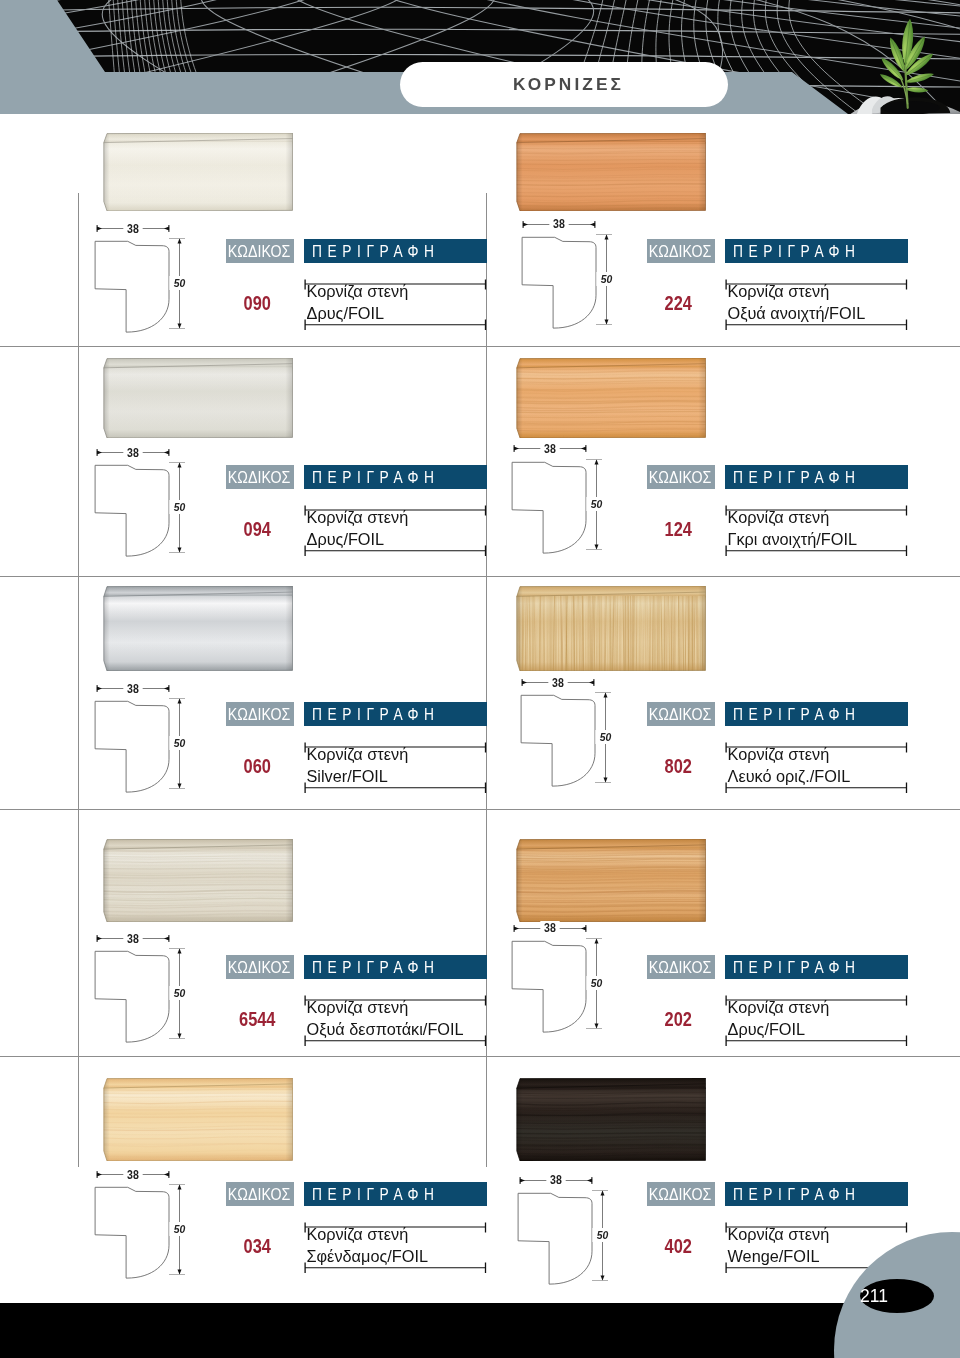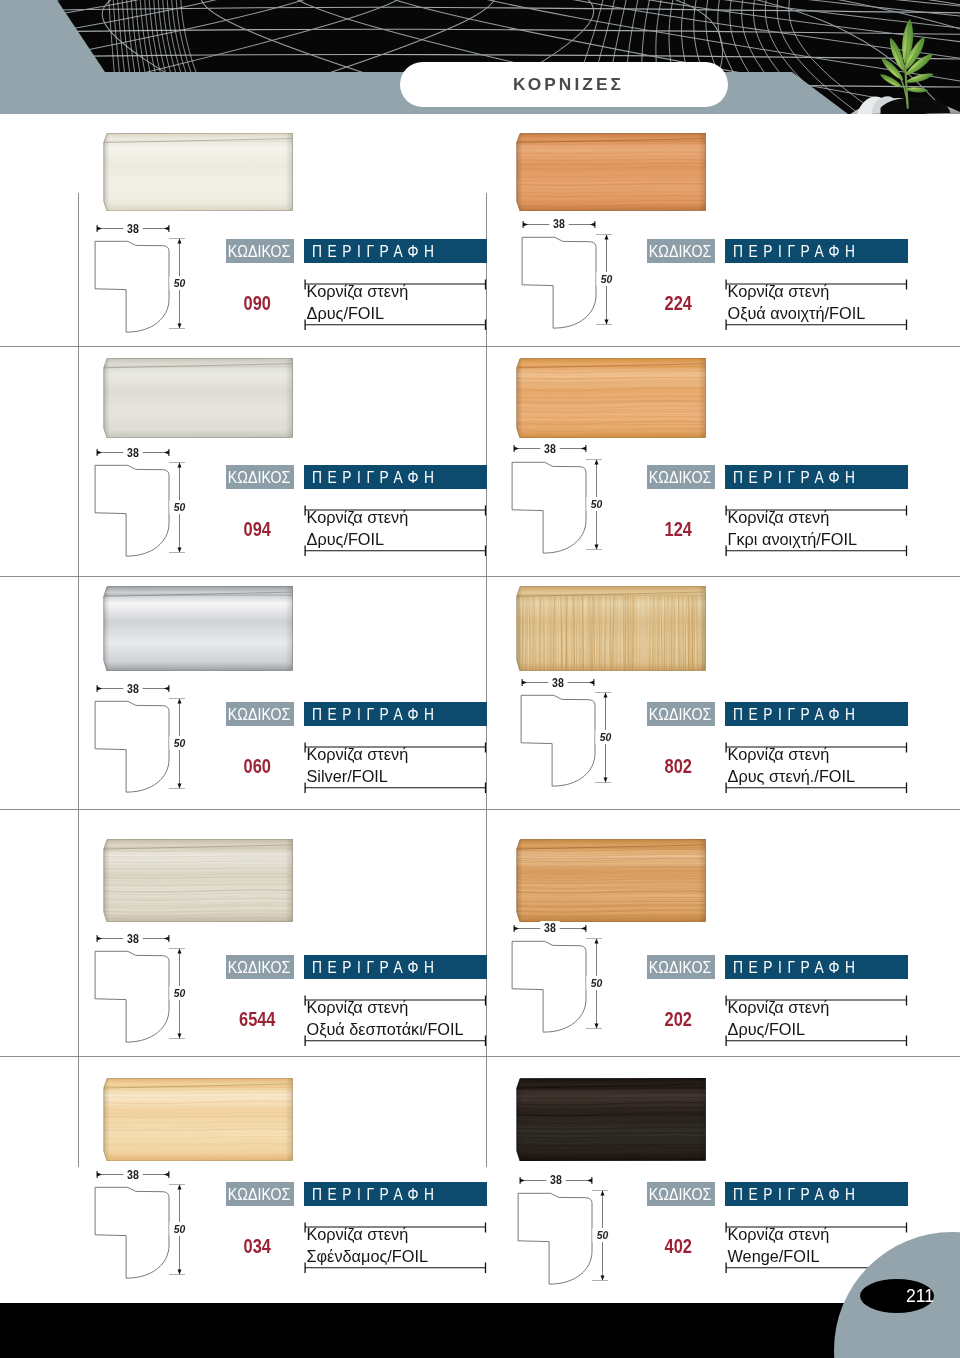--- a/index.html
+++ b/index.html
@@ -50,21 +50,21 @@
   .desc-l1{top:3px;}
   .desc-l2{top:25px;}
 
   
   #footer-bar{position:absolute;left:0;top:1303px;width:960px;height:55px;background:#000;}
   #footer-circle{position:absolute;left:834px;top:1232px;width:236px;height:236px;
                  border-radius:50%;background:#94a4ad;}
   #footer-ellipse{position:absolute;left:860px;top:1279px;width:74px;height:34px;
                   border-radius:50%;background:#000;}
   #footer-page{position:absolute;left:860px;top:1279px;width:74px;height:34px;
-               line-height:34px;text-align:right;color:#fff;font-size:17.5px;}
+               line-height:34px;text-align:left;color:#fff;font-size:17.5px;}
 
 </style></head><body>
 
 <div class="page">
 <div id="header">
 <svg id="header-photo" width="960" height="114" viewBox="0 0 960 114" xmlns="http://www.w3.org/2000/svg">
 <defs>
           <clipPath id="hdrclip">
             <rect x="0" y="0" width="960" height="114"></rect>
           </clipPath>
@@ -882,21 +882,21 @@
 <div class="descbox" style="left:718px;top:742px;width:182.5px">
 <svg width="182.5" height="52" viewBox="0 0 182.5 52" xmlns="http://www.w3.org/2000/svg">
 <line x1="1" y1="5" x2="181.5" y2="5" stroke="#111" stroke-width="1.1"></line>
 <line x1="1" y1="45.7" x2="181.5" y2="45.7" stroke="#111" stroke-width="1.1"></line>
 <line x1="1.1" y1="0.5" x2="1.1" y2="10.5" stroke="#111" stroke-width="1.3"></line>
 <line x1="181.5" y1="0.5" x2="181.5" y2="10.5" stroke="#111" stroke-width="1.3"></line>
 <line x1="1.1" y1="40.5" x2="1.1" y2="51" stroke="#111" stroke-width="1.3"></line>
 <line x1="181.5" y1="40.5" x2="181.5" y2="51" stroke="#111" stroke-width="1.3"></line>
 </svg>
 <div class="desc-l1">Κορνίζα στενή</div>
-<div class="desc-l2">Δρυς στενή./FOIL</div>
+<div class="desc-l2">Λευκό οριζ./FOIL</div>
 </div>
 </div>
 <div class="cell">
 <div class="photo" style="left:96px;top:839px;width:190px;height:83px">
           <svg width="190" height="83" viewBox="0 0 190 83" preserveAspectRatio="none" xmlns="http://www.w3.org/2000/svg">
             <defs>
               <linearGradient id="sw6v" x1="0" y1="0" x2="0" y2="1">
                 <stop offset="0" stop-color="#e2dbca"></stop>
                 <stop offset="0.10" stop-color="#f2efe5"></stop>
                 <stop offset="0.34" stop-color="#e2dbca"></stop>

